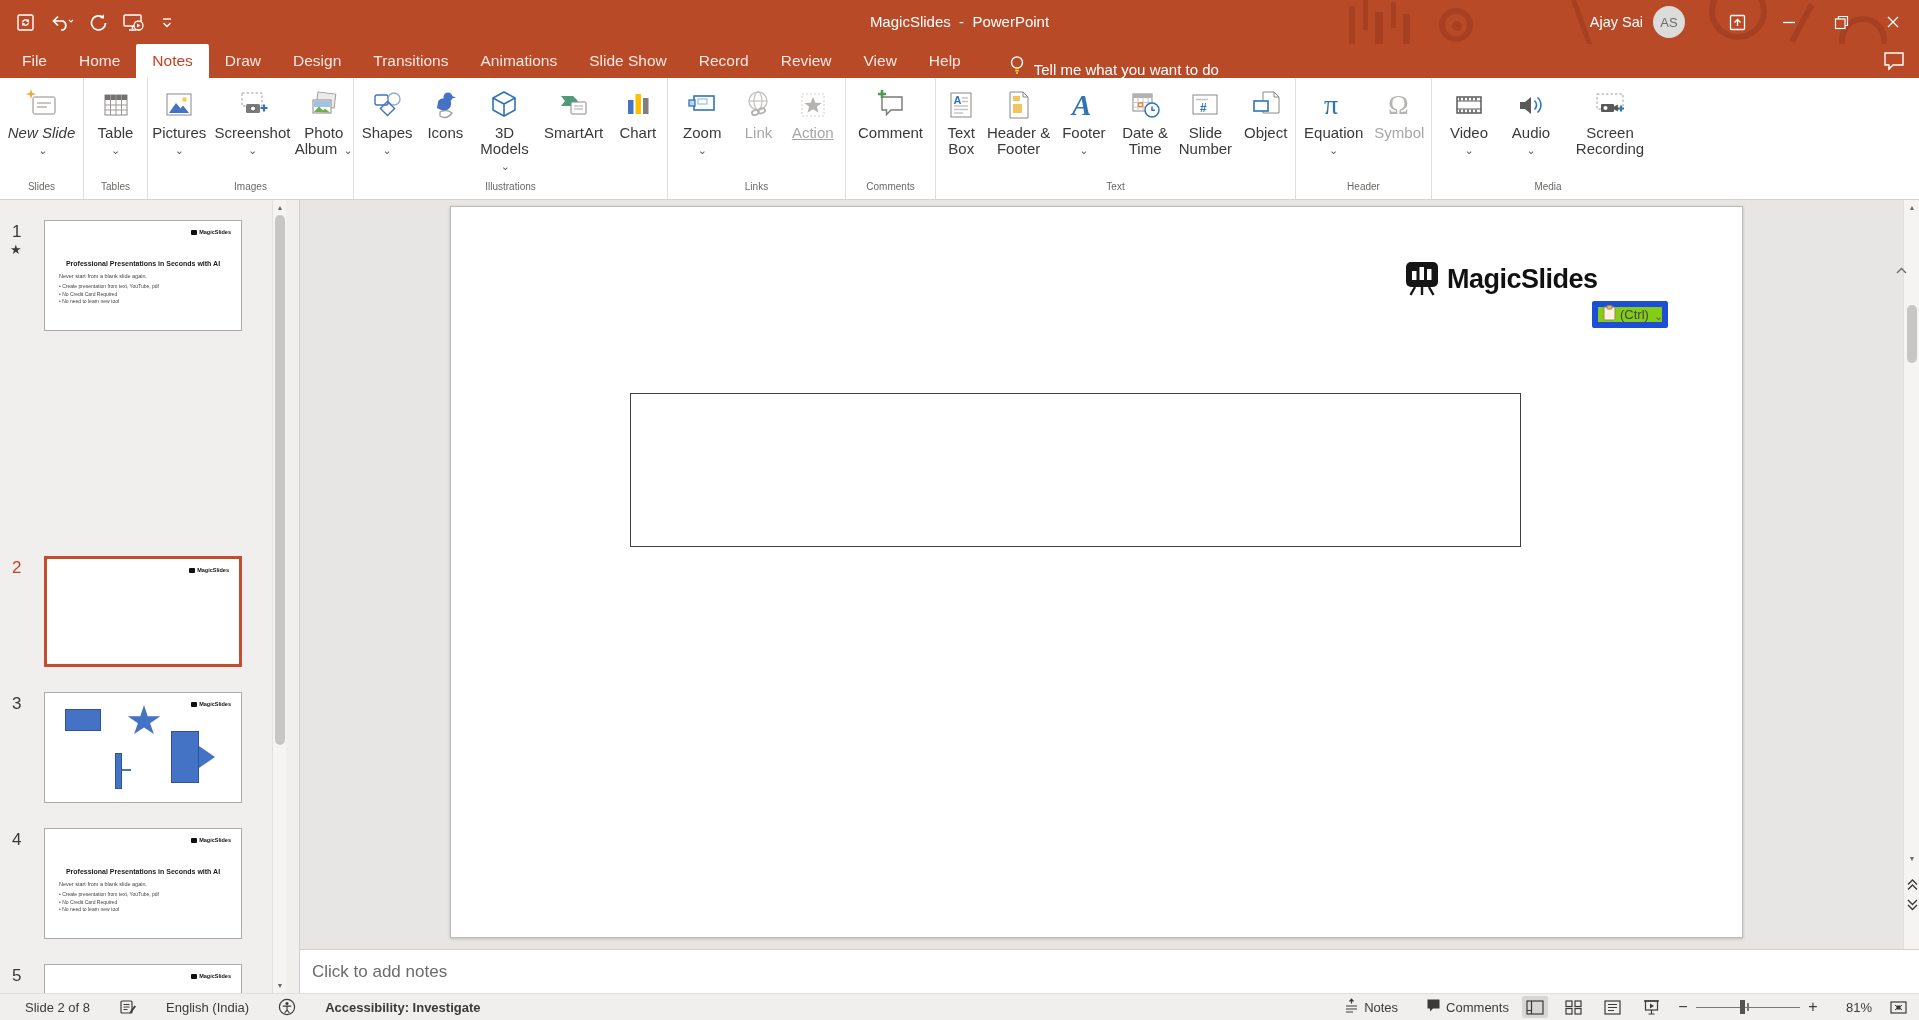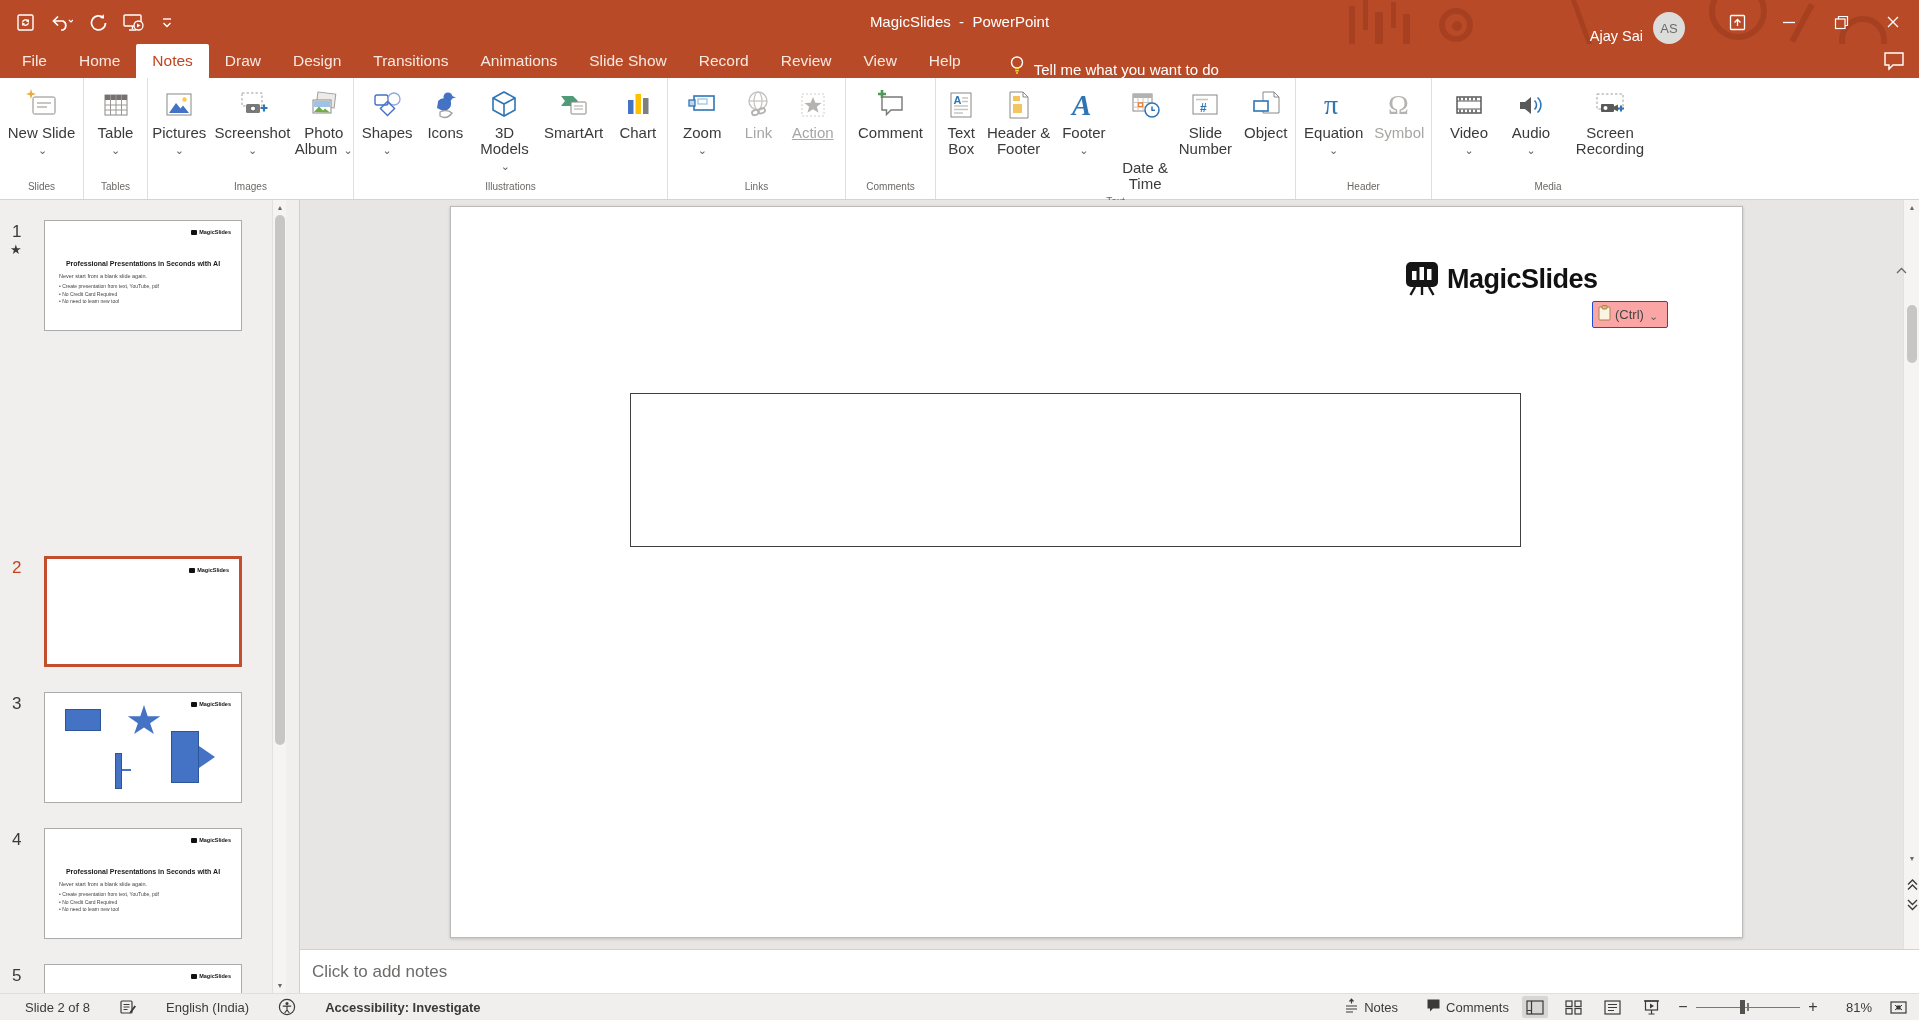--- a/index.html
+++ b/index.html
@@ -14,21 +14,21 @@
   
   .titlebar{position:absolute;left:0;top:0;width:1919px;height:44px;background:var(--accent);overflow:hidden;}
   .deco{position:absolute;right:0;top:0;width:640px;height:44px;opacity:.55;}
   .deco span{position:absolute;background:var(--accent-dk);}
   .deco .c{background:transparent;border:6px solid var(--accent-dk);border-radius:50%;}
   .qat{position:absolute;left:16px;top:0;height:44px;display:flex;align-items:center;gap:16px;z-index:2;}
   .qbtn{color:#fff;display:flex;align-items:center;gap:2px;cursor:default;}
   .qbtn svg{display:block;}
   .tb-title{position:absolute;left:50%;top:0;transform:translateX(-50%);height:44px;line-height:44px;
     color:#fff;font-size:15px;z-index:2;white-space:pre;}
-  .tb-right{position:absolute;right:0;top:0;height:44px;display:flex;align-items:flex-end;z-index:2;}
+  .tb-right{position:absolute;right:0;top:0;height:44px;display:flex;align-items:center;z-index:2;}
   .user-name{color:#fff;font-size:14.5px;margin-right:10px;}
   .avatar{width:32px;height:32px;border-radius:50%;background:#DCDCDA;color:#6B6B6B;font-size:13px;
     display:flex;align-items:center;justify-content:center;margin-right:26px;}
   .winbtn{width:52px;height:44px;display:flex;align-items:center;justify-content:center;color:#fff;}
 
   
   .tabrow{position:absolute;left:0;top:44px;width:1919px;height:34px;background:var(--accent);
     display:flex;align-items:stretch;z-index:3;}
   .tabs{display:flex;padding-left:6px;}
   .tab{padding:0 16px;line-height:34px;font-size:15.5px;color:#F7E9E2;white-space:nowrap;}
@@ -75,22 +75,22 @@
   .sb-up::after{content:"▲";}
   .sb-down::after{content:"▼";}
   .sb-thumb{position:absolute;left:2px;width:10px;background:#C8C6C4;border-radius:5px;}
 
   
   .canvas{position:absolute;left:300px;top:200px;width:1603px;height:749px;background:#E8E6E4;}
   .slide{position:absolute;left:150px;top:6px;width:1293px;height:732px;background:#FFF;
     border:1px solid #BDBBB9;box-shadow:0 1px 3px rgba(0,0,0,.18);}
   .big-logo{position:absolute;left:951px;top:50px;display:flex;align-items:center;gap:5px;}
   .big-logo-txt{font-size:27px;font-weight:bold;color:#111;letter-spacing:-.5px;}
-  .paste-btn{position:absolute;left:1141px;top:94px;width:76px;height:27px;background:#fca5a5;
-    border:1px solid #1d4ed8;border-radius:2px;display:flex;align-items:center;gap:4px;padding:0 5px;}
+  .paste-btn{position:absolute;left:1141px;top:94px;width:76px;height:27px;background:#84cc16;
+    border:6px solid #1d4ed8;border-radius:2px;display:flex;align-items:center;gap:4px;padding:0 5px;}
   .paste-lbl{font-size:13px;color:#444;}
   .paste-btn .chev::after{margin-left:1px;}
   .txtbox{position:absolute;left:179px;top:186px;width:891px;height:154px;border:1px solid #404040;background:#FFF;}
   .vscroll{position:absolute;left:1903px;top:200px;width:16px;height:749px;background:#F5F4F3;border-left:1px solid #E3E1DF;}
   .vs-thumb{position:absolute;left:3px;top:105px;width:10px;height:58px;background:#C8C6C4;border-radius:5px;}
   .navbtn{position:absolute;left:0;width:16px;height:17px;display:flex;align-items:center;justify-content:center;color:#3B3A39;}
 
   
   .notesbar{position:absolute;left:300px;top:949px;width:1619px;height:44px;background:#FFF;border-top:1px solid #D4D2D0;
     display:flex;align-items:center;padding-left:12px;}
@@ -227,21 +227,21 @@
       <svg width="22" height="20" viewBox="0 0 22 20">
           <path d="M2 2 h18 v12 h-10 l-4 4 v-4 H2 z" fill="none" stroke="#fff" stroke-width="1.4"></path>
         </svg>
     </span>
   </div>
 
   <div class="ribbon">
 
     <div class="grp" style="width:84px;">
       <div class="row">
-        <div class="rbtn" style="width:68px;">
+        <div class="rbtn" style="width:68px;font-style:italic;">
           <span class="ic">
             <svg width="34" height="34" viewBox="0 0 34 34">
                 <rect x="8" y="9" width="22" height="17" rx="1.5" fill="#fff" stroke="#8A8886"></rect>
                 <path d="M12 15 h14 M12 19 h10" stroke="#C8C6C4" stroke-width="2"></path>
                 <path d="M6 1 L7.2 4.8 L11 6 L7.2 7.2 L6 11 L4.8 7.2 L1 6 L4.8 4.8 Z" fill="#E9AB3F"></path>
               </svg>
           </span>
           <span class="lbl"><span>New Slide</span> <span class="chev"></span></span>
         </div>
       </div>
@@ -434,21 +434,21 @@
           <span class="lbl"><span>Header &amp; Footer</span></span>
         </div>
         <div class="rbtn cb" style="width:64px;">
           <span class="ic">
             <svg width="34" height="34" viewBox="0 0 34 34">
                 <text x="5" y="27" font-size="29" font-style="italic" font-weight="bold" fill="#2E75B6" font-family="Liberation Serif,serif">A</text>
               </svg>
           </span>
           <span class="lbl"><span>Footer</span><span class="chev"></span></span>
         </div>
-        <div class="rbtn" style="width:56px;gap:35px;">
+        <div class="rbtn" style="width:56px;">
           <span class="ic">
             <svg width="34" height="34" viewBox="0 0 34 34">
                 <rect x="5" y="6" width="19" height="17" fill="#fff" stroke="#8A8886"></rect>
                 <rect x="5" y="6" width="19" height="4" fill="#B4B2B0"></rect>
                 <path d="M10 10 V23 M15 10 V23 M20 10 V23 M5 14.5 H24 M5 19 H24" stroke="#C8C6C4" stroke-width="1"></path>
                 <rect x="10.5" y="15" width="4" height="3.5" fill="none" stroke="#ED7D31" stroke-width="1.3"></rect>
                 <circle cx="24" cy="22" r="7" fill="#fff" stroke="#2E75B6" stroke-width="1.5"></circle>
                 <path d="M24 18.5 v3.8 h3" fill="none" stroke="#2E75B6" stroke-width="1.5"></path>
               </svg>
           </span>

